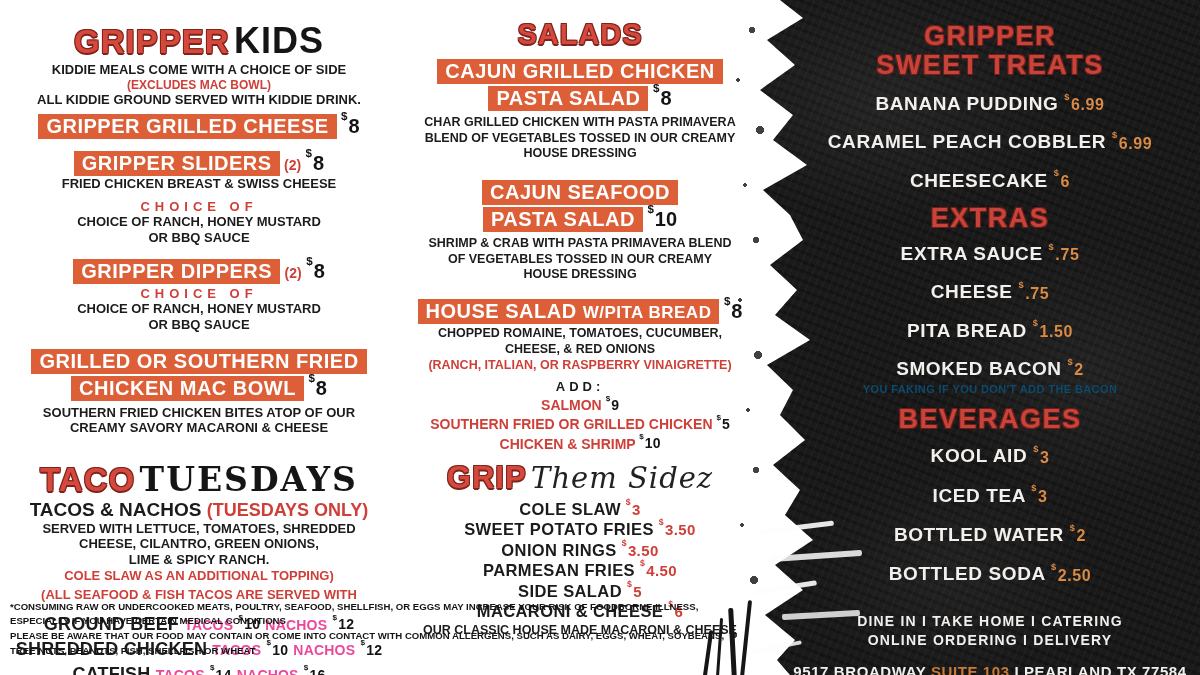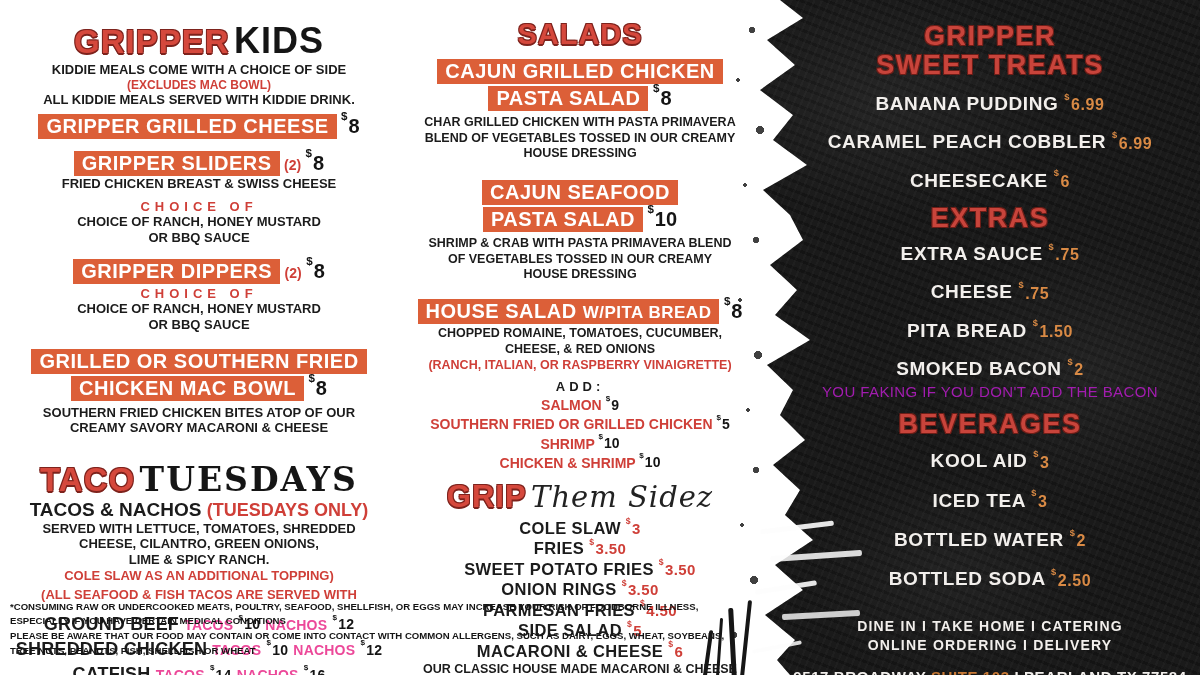--- a/index.html
+++ b/index.html
@@ -94,21 +94,21 @@
   .disclaimer{
     position:absolute;left:10px;bottom:16px;width:740px;text-align:left;z-index:4;
     font-size:9.6px;font-weight:700;line-height:1.55;color:#141414;letter-spacing:0;
   }
   
   .mt2{margin-top:2px;}.mt4{margin-top:4px;}.mt6{margin-top:6px;}.mt8{margin-top:8px;}
   .mt10{margin-top:6px;}.mt12{margin-top:12px;}.mt14{margin-top:14px;}.mt16{margin-top:16px;}.mt24{margin-top:24px;}
   .stack{line-height:1.02;}
   .stack .box{margin-top:2px;}
   .d-item{margin-top:14px;}
-  .d-note{font-size:15px;font-weight:400;letter-spacing:.4px;margin-top:3px;color:#a21caf;}
+  .d-note{font-size:11px;font-weight:700;letter-spacing:.4px;margin-top:3px;color:#0c4a6e;}
   .svc{font-size:14px;font-weight:700;letter-spacing:1.2px;line-height:1.35;color:#f2efec;}
   .addr{font-size:15px;font-weight:700;letter-spacing:.6px;color:#f2efec;}
   .addr .suite{color:#c97a36;}
 </style>
 </head>
 <body>
 
 <div class="stage">
 
   <div class="panel"></div>
@@ -124,21 +124,21 @@
   <div class="bs bs4"></div>
 
   <div class="col-left">
 
     <div class="kids-title">
       <span class="h-red">GRIPPER</span>
       <span class="h-black">KIDS</span>
     </div>
     <div class="t13">KIDDIE MEALS COME WITH A CHOICE OF SIDE</div>
     <div class="t13 red" style="font-size:12px;">(EXCLUDES MAC BOWL)</div>
-    <div class="t13">ALL KIDDIE MEALS SERVED WITH KIDDIE DRINK.</div>
+    <div class="t13">ALL KIDDIE GROUND SERVED WITH KIDDIE DRINK.</div>
 
     <div class="mt10">
       <span class="box">GRIPPER GRILLED CHEESE</span>
       <span class="pr"><sup>$</sup>8</span>
     </div>
 
     <div class="mt12">
       <span class="box">GRIPPER SLIDERS</span>
       <span class="qty">(2)</span>
       <span class="pr"><sup>$</sup>8</span>
@@ -253,37 +253,32 @@
       <div style="font-size:13px;font-weight:900;letter-spacing:4px;">ADD:</div>
       <div style="font-size:14px;font-weight:800;line-height:16.5px;">
         <span class="red">SALMON</span>
         <span class="pr s14"><sup>$</sup>9</span>
       </div>
       <div style="font-size:14px;font-weight:800;line-height:16.5px;">
         <span class="red">SOUTHERN FRIED OR GRILLED CHICKEN</span>
         <span class="pr s14"><sup>$</sup>5</span>
       </div>
       <div style="font-size:14px;font-weight:800;line-height:16.5px;">
-        <span class="red">SHRIMP</span>
-        <span class="pr s14"><sup>$</sup>10</span>
-      </div>
-      <div style="font-size:14px;font-weight:800;line-height:16.5px;">
         <span class="red">CHICKEN &amp; SHRIMP</span>
         <span class="pr s14"><sup>$</sup>10</span>
       </div>
     </div>
 
     <div class="grip-title mt8">
       <span class="h-red">GRIP</span>
       <span class="grip-script">Them Sidez</span>
     </div>
 
     <div class="mt2">
       <div class="srow"><span>COLE SLAW</span> <span class="pr red s15"><sup>$</sup>3</span></div>
-      <div class="srow"><span>FRIES</span> <span class="pr red s15"><sup>$</sup>3.50</span></div>
       <div class="srow"><span>SWEET POTATO FRIES</span> <span class="pr red s15"><sup>$</sup>3.50</span></div>
       <div class="srow"><span>ONION RINGS</span> <span class="pr red s15"><sup>$</sup>3.50</span></div>
       <div class="srow"><span>PARMESAN FRIES</span> <span class="pr red s15"><sup>$</sup>4.50</span></div>
       <div class="srow"><span>SIDE SALAD</span> <span class="pr red s15"><sup>$</sup>5</span></div>
       <div class="srow"><span>MACARONI &amp; CHEESE</span> <span class="pr red s15"><sup>$</sup>6</span></div>
     </div>
     <div class="t12 mt2">OUR CLASSIC HOUSE MADE MACARONI &amp; CHEESE</div>
 
   </div>
 

